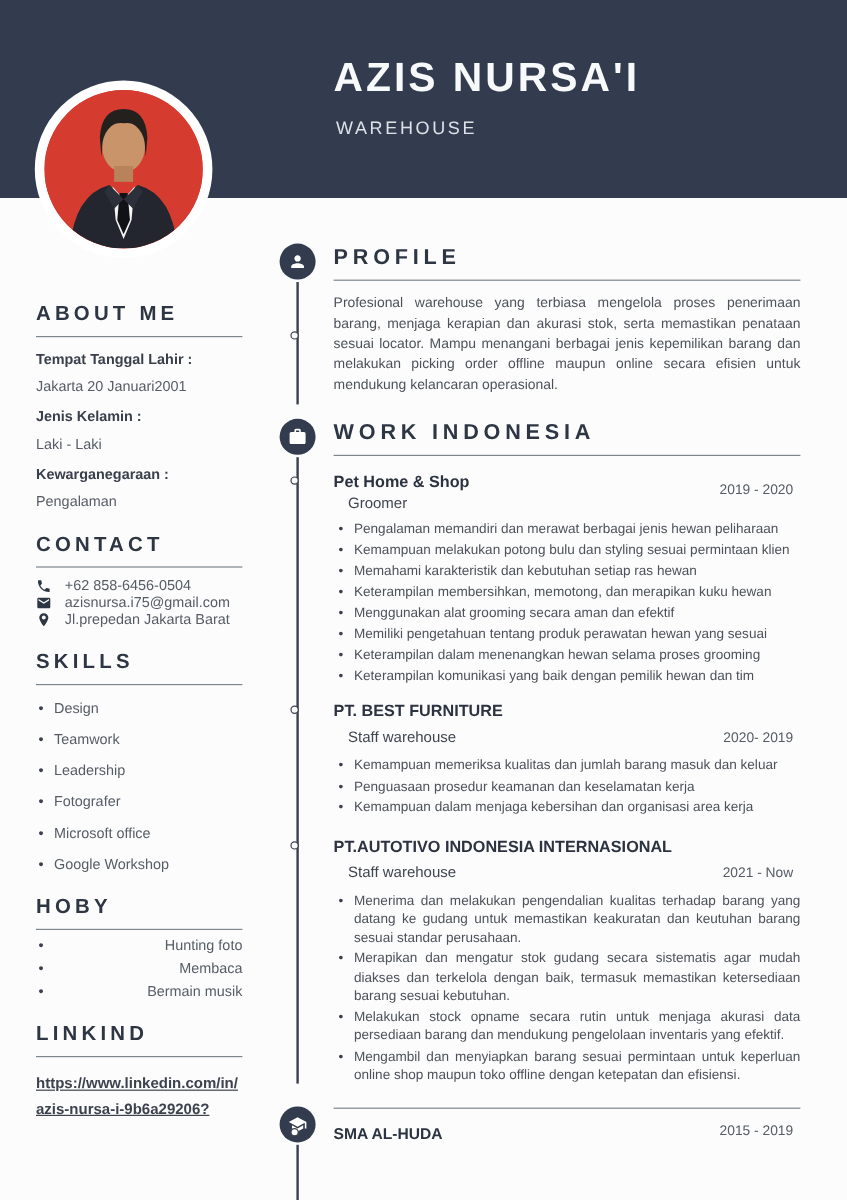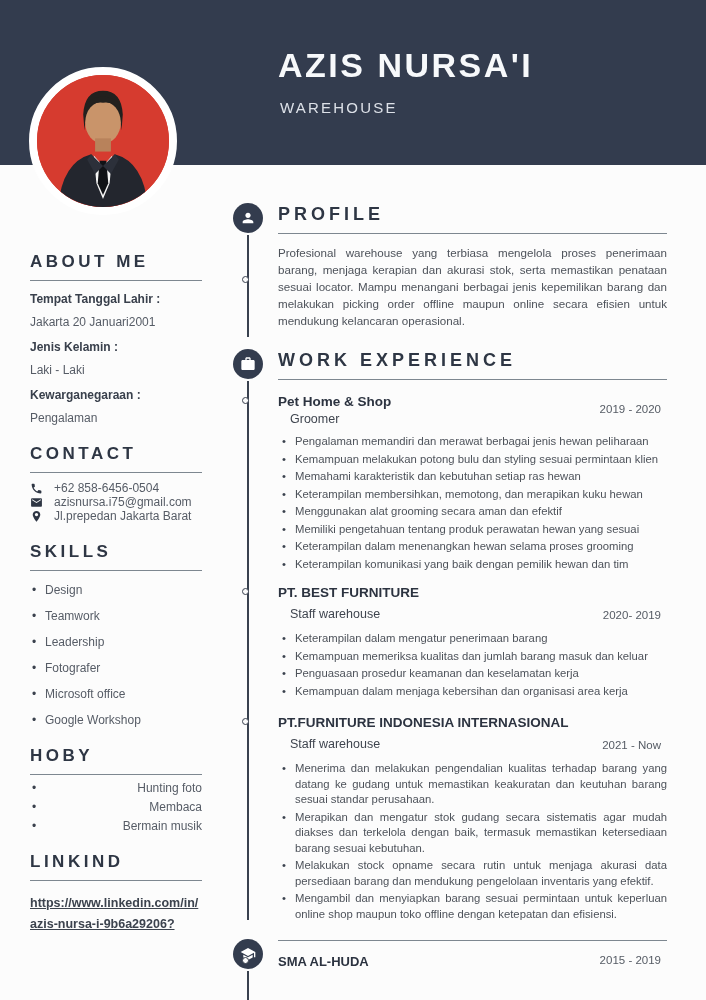--- a/index.html
+++ b/index.html
@@ -175,21 +175,21 @@
       <p class="profile-text">Profesional warehouse yang terbiasa mengelola proses penerimaan barang, menjaga kerapian dan akurasi stok, serta memastikan penataan sesuai locator. Mampu menangani berbagai jenis kepemilikan barang dan melakukan picking order offline maupun online secara efisien untuk mendukung kelancaran operasional.</p>
     </div>
 
     <div class="r-section" style="margin-bottom:18px;">
       <div class="s-icon">
         <svg viewBox="0 0 24 24">
             <path d="M20 6h-4V4c0-1.1-.9-2-2-2h-4c-1.1 0-2 .9-2 2v2H4c-1.1 0-2 .9-2 2v11c0 1.1.9 2 2 2h16c1.1 0 2-.9 2-2V8c0-1.1-.9-2-2-2zm-6 0h-4V4h4v2z"></path>
           </svg>
       </div>
       <div class="s-line" style="bottom:2px;"></div>
-      <div class="r-heading">WORK EXPERIENCE</div>
+      <div class="r-heading">WORK INDONESIA</div>
       <hr class="r-rule">
 
       <div class="job" style="margin-top:14px; margin-bottom:13px;">
         <span class="marker" style="left:-36px; top:3px;"></span>
         <div class="job-company">Pet Home &amp; Shop</div>
         <div class="job-role">Groomer</div>
         <div class="job-date" style="top:9px;">2019 - 2020</div>
         <ul class="job-list">
           <li>Pengalaman memandiri dan merawat berbagai jenis hewan peliharaan</li>
           <li>Kemampuan melakukan potong bulu dan styling sesuai permintaan klien</li>
@@ -201,30 +201,29 @@
           <li>Keterampilan komunikasi yang baik dengan pemilik hewan dan tim</li>
         </ul>
       </div>
 
       <div class="job" style="margin-bottom:16px;">
         <span class="marker" style="left:-36px; top:3px;"></span>
         <div class="job-company">PT. BEST FURNITURE</div>
         <div class="job-role" style="margin-top:7px;">Staff warehouse</div>
         <div class="job-date" style="top:24px;">2020- 2019</div>
         <ul class="job-list justify" style="margin-top:10px;">
-          <li>Keterampilan dalam mengatur penerimaan barang</li>
           <li>Kemampuan memeriksa kualitas dan jumlah barang masuk dan keluar</li>
           <li>Penguasaan prosedur keamanan dan keselamatan kerja</li>
           <li>Kemampuan dalam menjaga kebersihan dan organisasi area kerja</li>
         </ul>
       </div>
 
       <div class="job">
         <span class="marker" style="left:-36px; top:3px;"></span>
-        <div class="job-company">PT.FURNITURE INDONESIA INTERNASIONAL</div>
+        <div class="job-company">PT.AUTOTIVO INDONESIA INTERNASIONAL</div>
         <div class="job-role" style="margin-top:7px;">Staff warehouse</div>
         <div class="job-date" style="top:24px;">2021 - Now</div>
         <ul class="job-list justify" style="margin-top:10px;">
           <li>Menerima dan melakukan pengendalian kualitas terhadap barang yang datang ke gudang untuk memastikan keakuratan dan keutuhan barang sesuai standar perusahaan.</li>
           <li>Merapikan dan mengatur stok gudang secara sistematis agar mudah diakses dan terkelola dengan baik, termasuk memastikan ketersediaan barang sesuai kebutuhan.</li>
           <li>Melakukan stock opname secara rutin untuk menjaga akurasi data persediaan barang dan mendukung pengelolaan inventaris yang efektif.</li>
           <li>Mengambil dan menyiapkan barang sesuai permintaan untuk keperluan online shop maupun toko offline dengan ketepatan dan efisiensi.</li>
         </ul>
       </div>
     </div>

